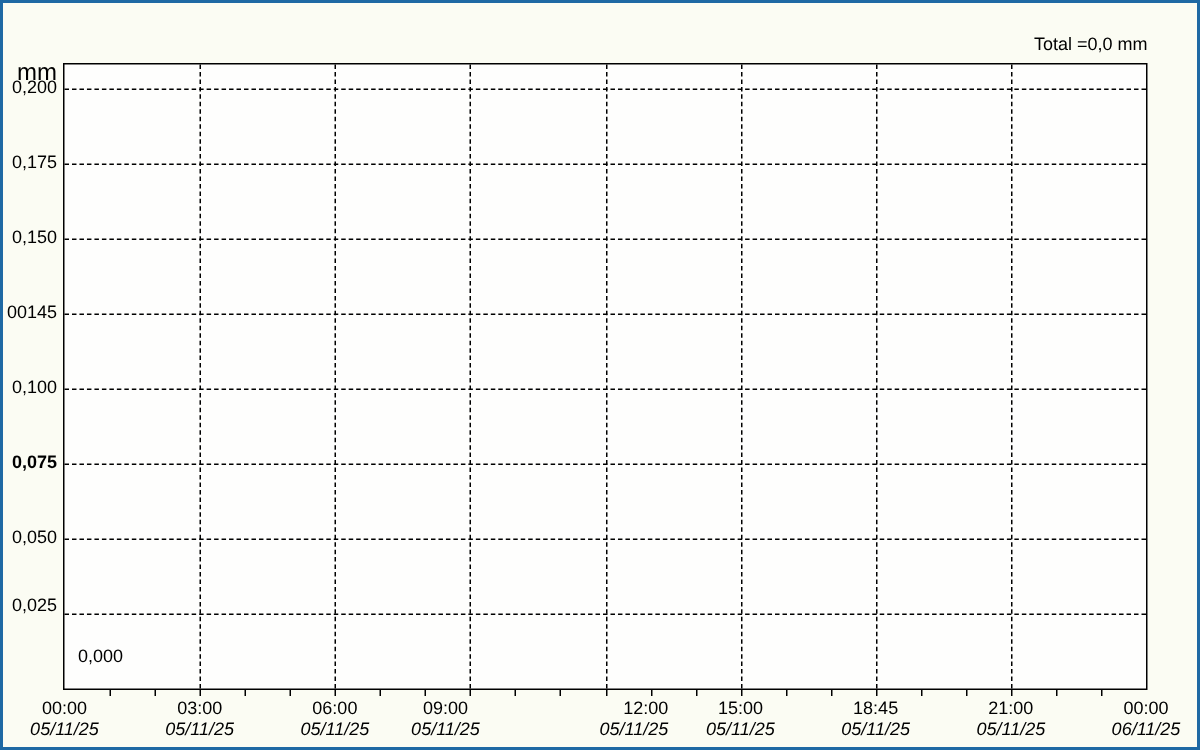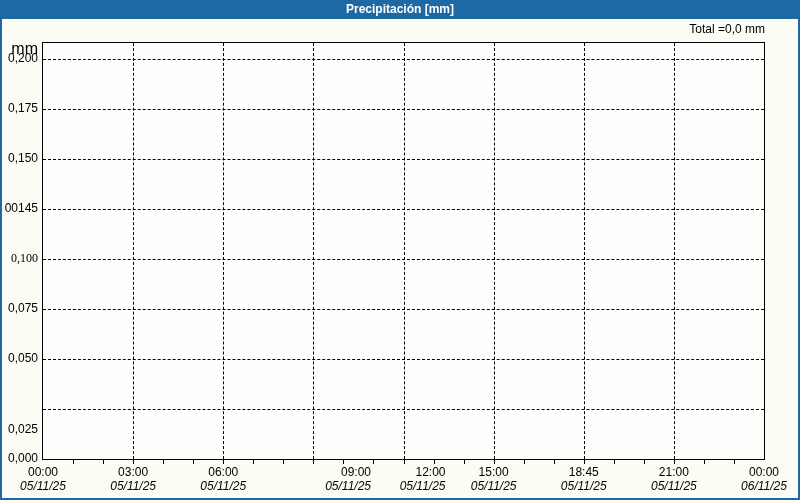--- a/index.html
+++ b/index.html
@@ -64,23 +64,20 @@
   .tick{
     position:absolute;width:1px;height:4px;
     background:var(--grid);
     top:458px;
   }
 </style>
 </head>
 <body>
 
 <div class="window">
-  <div class="titlebar">
-    <span>Precipitación [mm]</span>
-  </div>
 
   <div class="total-label">Total =0,0 mm</div>
 
   <div class="unit-label">mm</div>
 
   <div class="plot">
     <div id="gridlines">
         <div class="gridline-h" style="top: 16px;"></div>
         <div class="gridline-h" style="top: 66px;"></div>
         <div class="gridline-h" style="top: 116px;"></div>
@@ -97,40 +94,40 @@
         <div class="gridline-v" style="left: 541px;"></div>
         <div class="gridline-v" style="left: 631px;"></div>
       </div>
   </div>
 
   <div id="ylabels">
       <div class="y-label" style="top: 49px;">0,200</div>
       <div class="y-label" style="top: 99px;">0,175</div>
       <div class="y-label" style="top: 149px;">0,150</div>
       <div class="y-label" style="top: 199px;">00145</div>
-      <div class="y-label" style="top: 249px; font-family: Liberation Serif, serif;">0,100</div>
-      <div class="y-label" style="top: 299px;">0,075</div>
+      <div class="y-label" style="top: 249px;">0,100</div>
+      <div class="y-label" style="top: 299px; font-weight: bold;">0,075</div>
       <div class="y-label" style="top: 349px;">0,050</div>
-      <div class="y-label" style="top: 420px;">0,025</div>
-      <div class="y-label" style="top: 449px;">0,000</div>
+      <div class="y-label" style="top: 394px;">0,025</div>
+      <div class="y-label" style="top: 428px; margin-left: 44px;">0,000</div>
     </div>
   <div id="xlabels">
       <div class="x-label" style="left: -1px; top: 463px;">
         <span class="time">00:00</span>
         <span class="date">05/11/25</span>
       </div>
       <div class="x-label" style="left: 89.125px; top: 463px;">
         <span class="time">03:00</span>
         <span class="date">05/11/25</span>
       </div>
       <div class="x-label" style="left: 179.25px; top: 463px;">
         <span class="time">06:00</span>
         <span class="date">05/11/25</span>
       </div>
-      <div class="x-label" style="left: 285px; top: 463px; text-align: right;">
+      <div class="x-label" style="left: 253px; top: 463px;">
         <span class="time">09:00</span>
         <span class="date">05/11/25</span>
       </div>
       <div class="x-label" style="left: 359.5px; top: 463px; text-align: right;">
         <span class="time">12:00</span>
         <span class="date">05/11/25</span>
       </div>
       <div class="x-label" style="left: 449.625px; top: 463px;">
         <span class="time">15:00</span>
         <span class="date">05/11/25</span>

